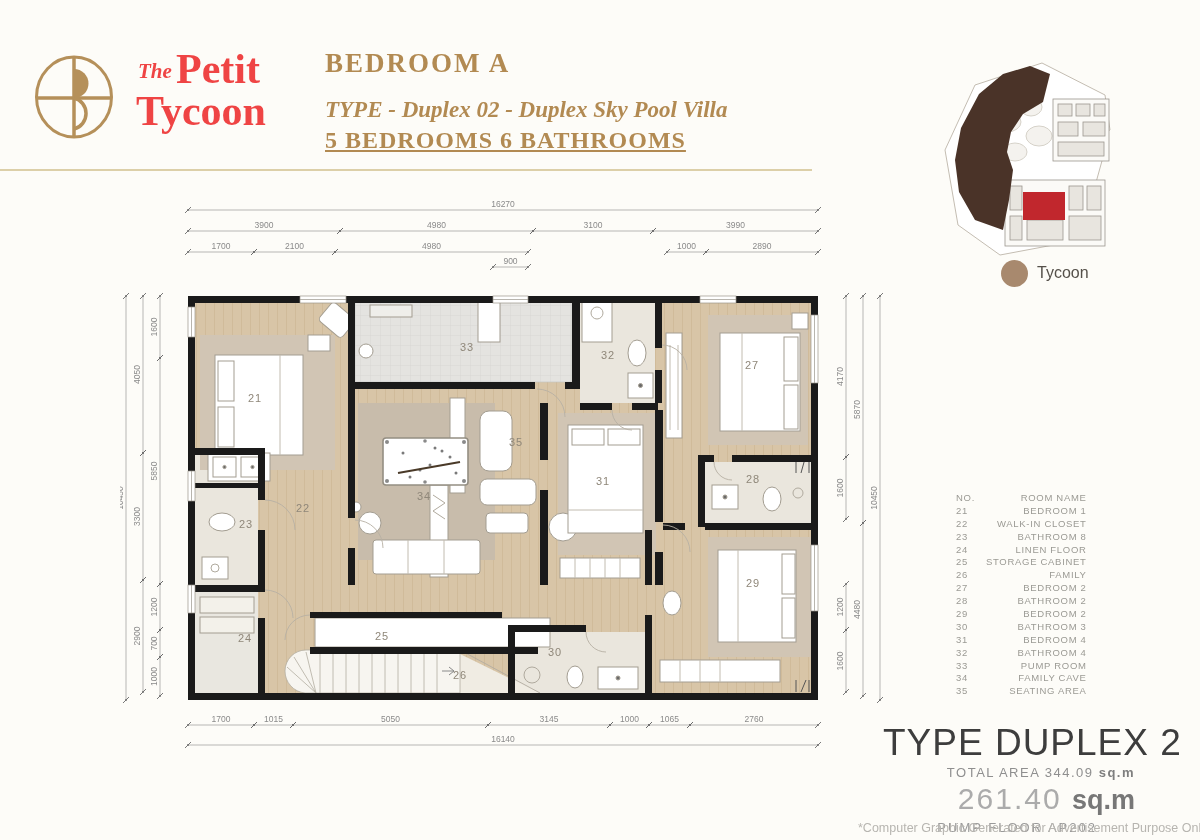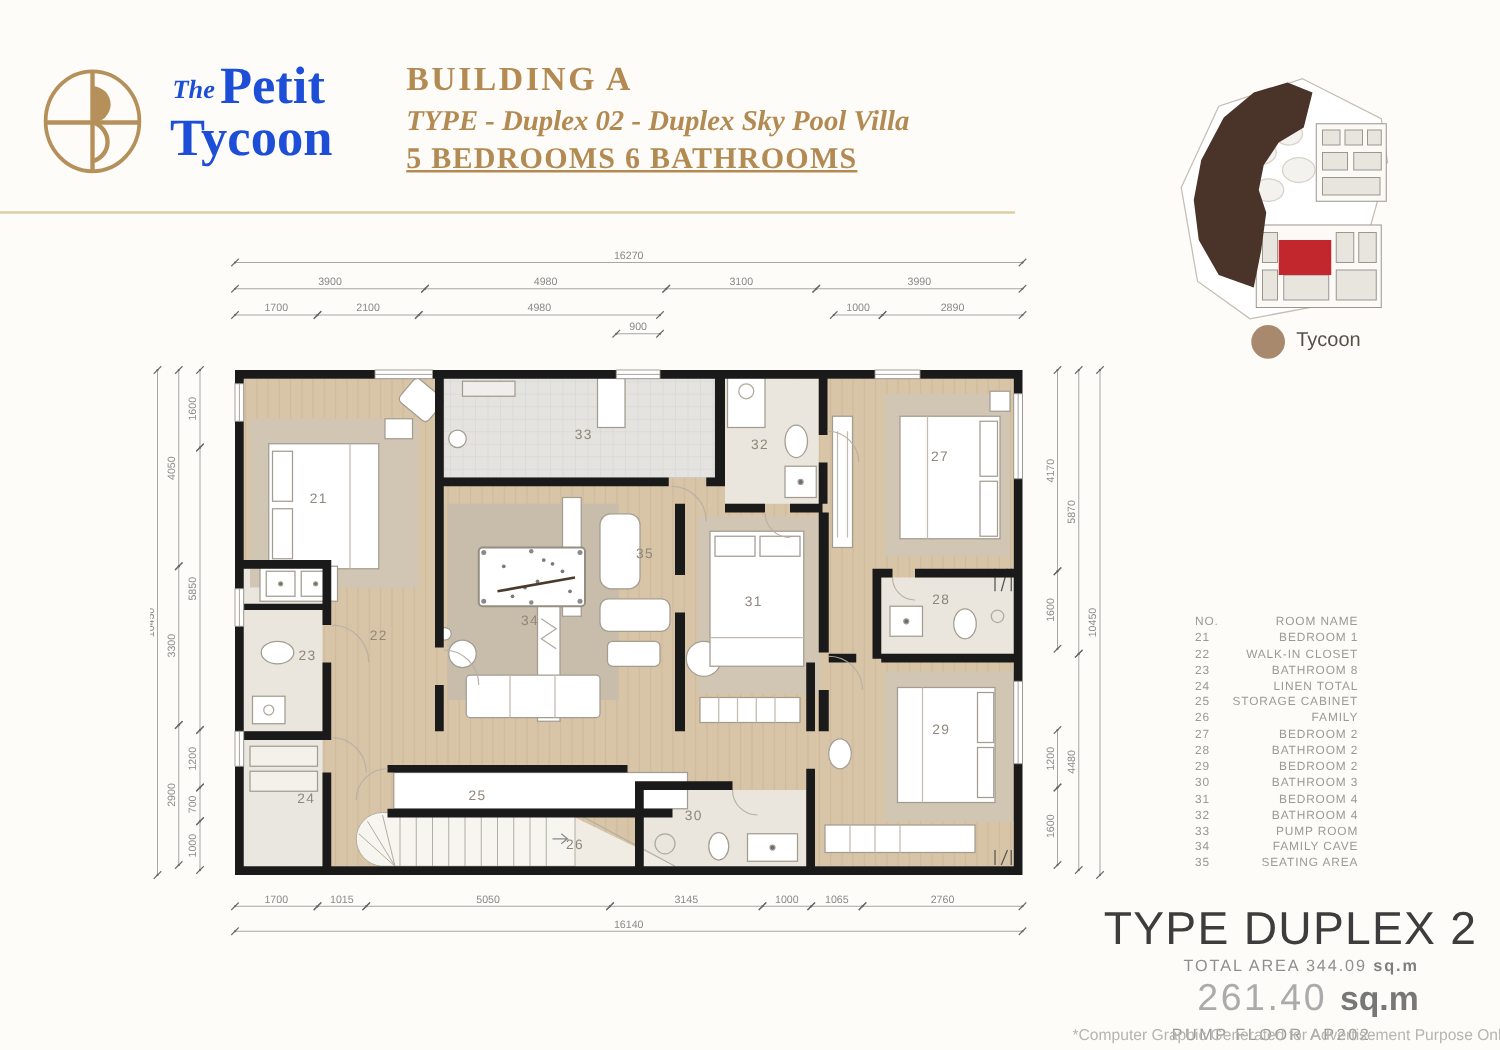--- a/index.html
+++ b/index.html
@@ -2,27 +2,27 @@
 <html><head>
 <meta charset="utf-8">
 <style>
   html,body{margin:0;padding:0;}
   body{width:1200px;height:840px;overflow:hidden;background:#fdfcf8;
        font-family:"Liberation Sans",sans-serif;position:relative;}
   .page{position:absolute;inset:0;}
 
   
   .logo-mark{position:absolute;left:33px;top:55px;width:82px;height:84px;}
-  .brand{position:absolute;left:130px;top:45px;width:200px;height:110px;color:#1d4ed8;text-align:right;}
+  .brand{position:absolute;left:130px;top:45px;width:200px;height:110px;color:#ef4444;text-align:right;}
   .brand-the{position:absolute;left:8px;top:14px;font:italic 700 21px "Liberation Serif",serif;}
   .brand-petit{position:absolute;left:46px;top:0px;font:700 42px "Liberation Serif",serif;letter-spacing:0px;}
   .brand-tycoon{position:absolute;left:6px;top:42px;font:700 42px "Liberation Serif",serif;letter-spacing:0px;}
   .titles{position:absolute;left:325px;top:48px;color:#b28a52;}
   .t1{font:700 27px "Liberation Serif",serif;letter-spacing:2px;}
-  .t2{font:italic 700 23px "Liberation Serif",serif;margin-top:5px;}
+  .t2{font:italic 700 23px "Liberation Serif",serif;margin-top:18px;}
   .t3{font:700 24px "Liberation Serif",serif;margin-top:4px;letter-spacing:1px;text-decoration:underline;}
   .divider{position:absolute;left:0;top:169px;width:812px;height:2px;background:#dccfa8;}
 
   
   .siteplan{position:absolute;left:935px;top:52px;width:210px;height:212px;}
   .tycoon-key{position:absolute;left:1001px;top:259px;height:28px;display:flex;align-items:center;}
   .tycoon-dot{width:27px;height:27px;border-radius:50%;background:#a8896e;}
   .tycoon-label{margin-left:9px;font:16px "Liberation Sans",sans-serif;color:#55504a;}
 
   
@@ -62,21 +62,21 @@
       <path d="M41,14 a14.5,14.5 0 0 1 0,29 z" fill="#b5905a"></path>
       <path d="M41,43 a16,16 0 0 1 0,31" fill="none" stroke="#b5905a" stroke-width="3.5"></path>
     </svg>
   </div>
   <div class="brand">
     <span class="brand-the">The</span>
     <span class="brand-petit">Petit</span>
     <span class="brand-tycoon">Tycoon</span>
   </div>
   <div class="titles">
-    <div class="t1">BUILDING A</div>
+    <div class="t1">BEDROOM A</div>
     <div class="t2">TYPE - Duplex 02 - Duplex Sky Pool Villa</div>
     <div class="t3">5 BEDROOMS 6 BATHROOMS</div>
   </div>
   <div class="divider"></div>
 
   <div class="siteplan">
     <svg width="210" height="212" viewBox="0 0 210 212">
       <polygon points="107,11 170,43 175,78 163,83 170,98 145,188 65,203 23,173 10,98 40,33" fill="#ffffff" stroke="#c4bdb2" stroke-width="1"></polygon>
 
       <g stroke="#d6d2c9" fill="#f4f2ee" stroke-width="1">
@@ -127,21 +127,21 @@
         <div class="lg-row">
           <span class="lg-no">22</span>
           <span>WALK-IN CLOSET</span>
         </div>
         <div class="lg-row">
           <span class="lg-no">23</span>
           <span>BATHROOM 8</span>
         </div>
         <div class="lg-row">
           <span class="lg-no">24</span>
-          <span>LINEN TOTAL</span>
+          <span>LINEN FLOOR</span>
         </div>
         <div class="lg-row">
           <span class="lg-no">25</span>
           <span>STORAGE CABINET</span>
         </div>
         <div class="lg-row">
           <span class="lg-no">26</span>
           <span>FAMILY</span>
         </div>
         <div class="lg-row">

